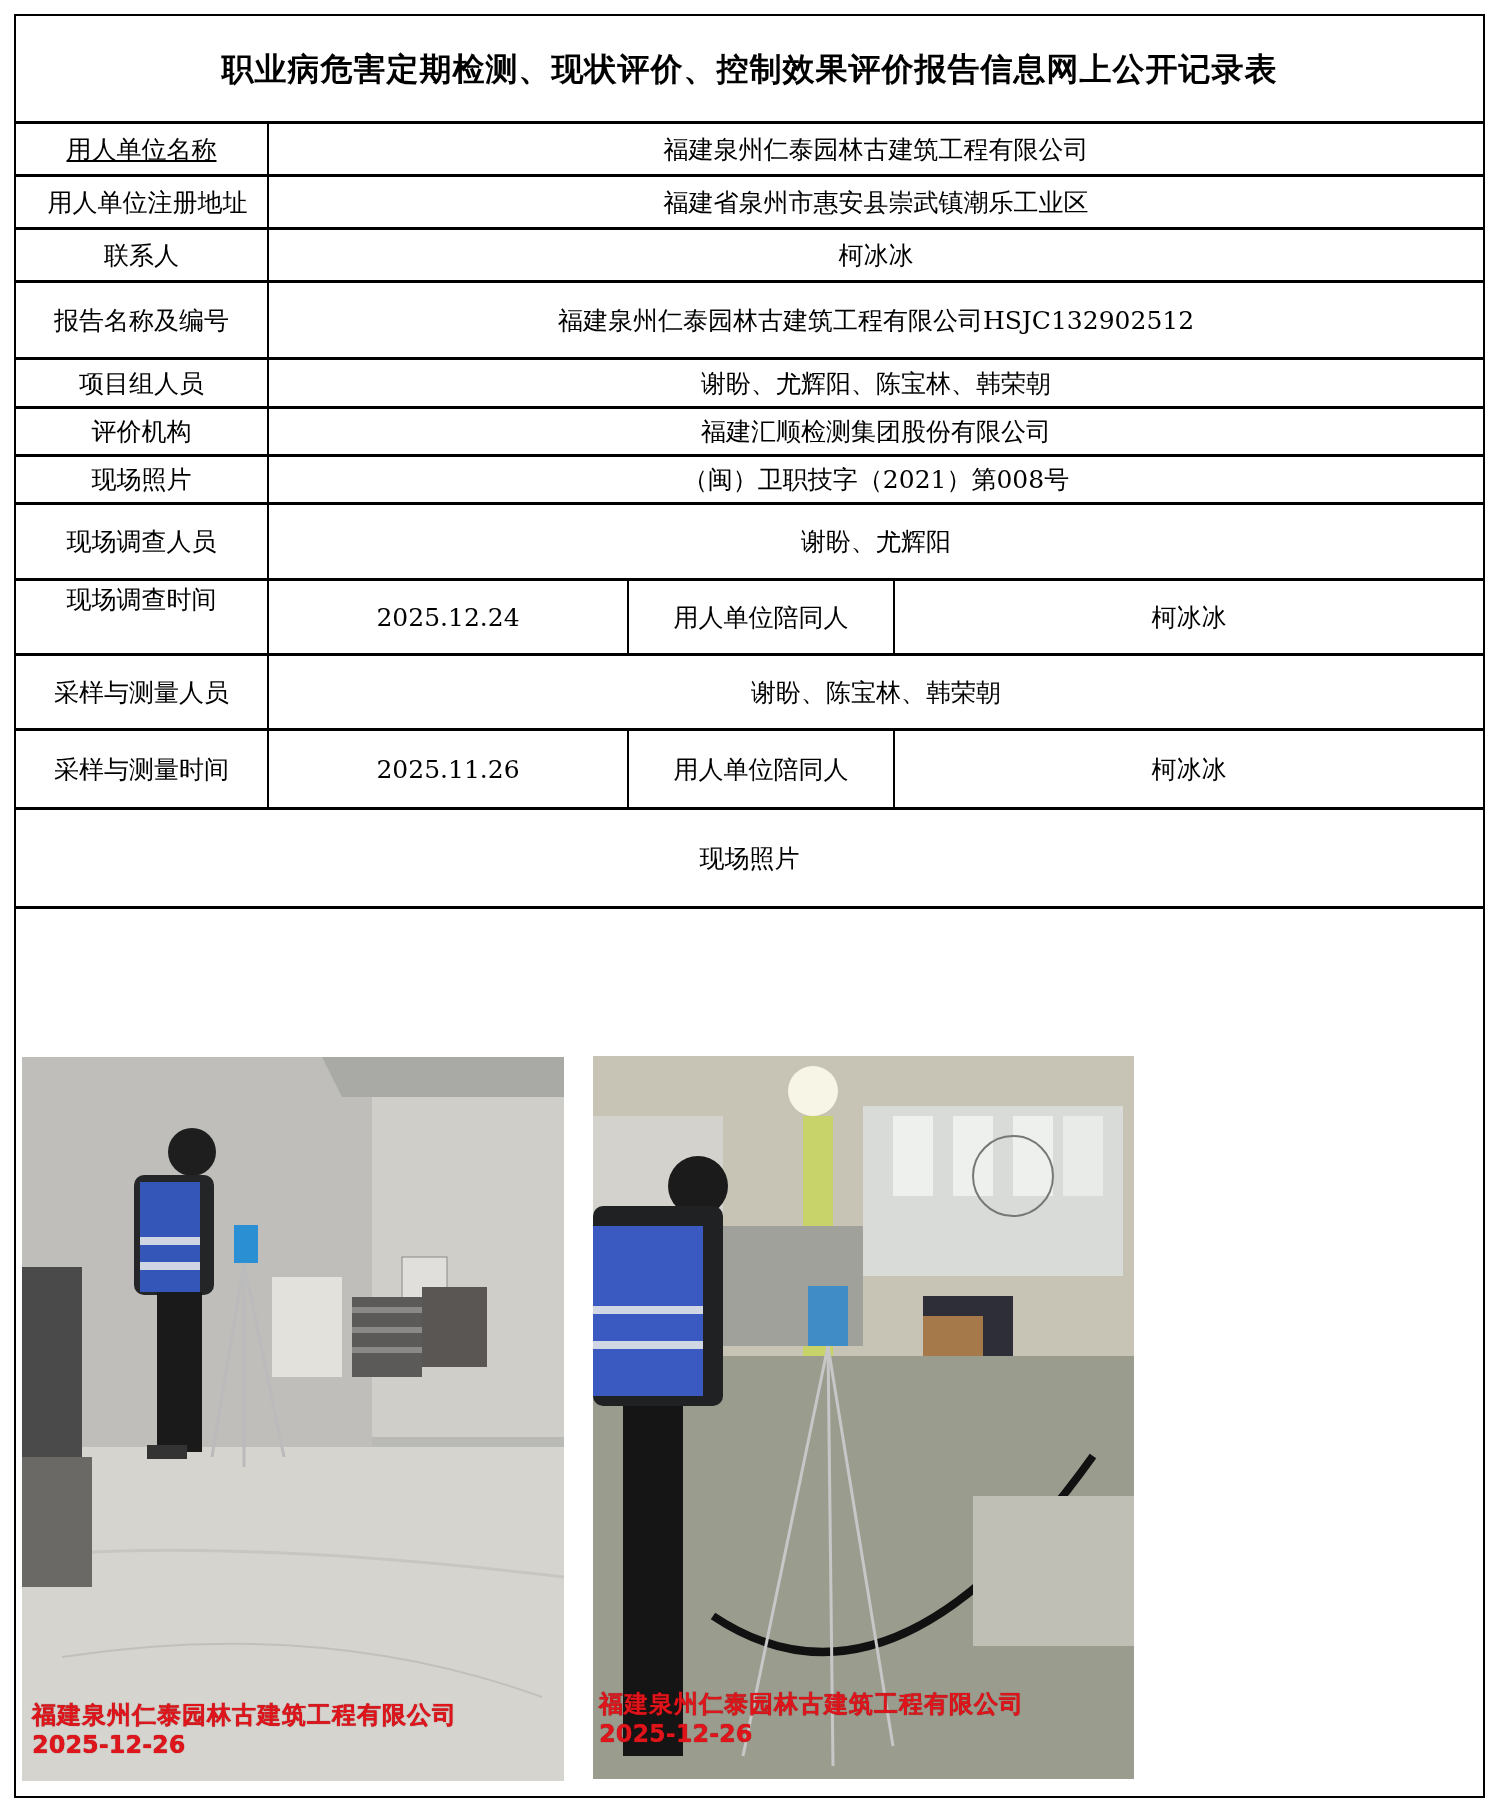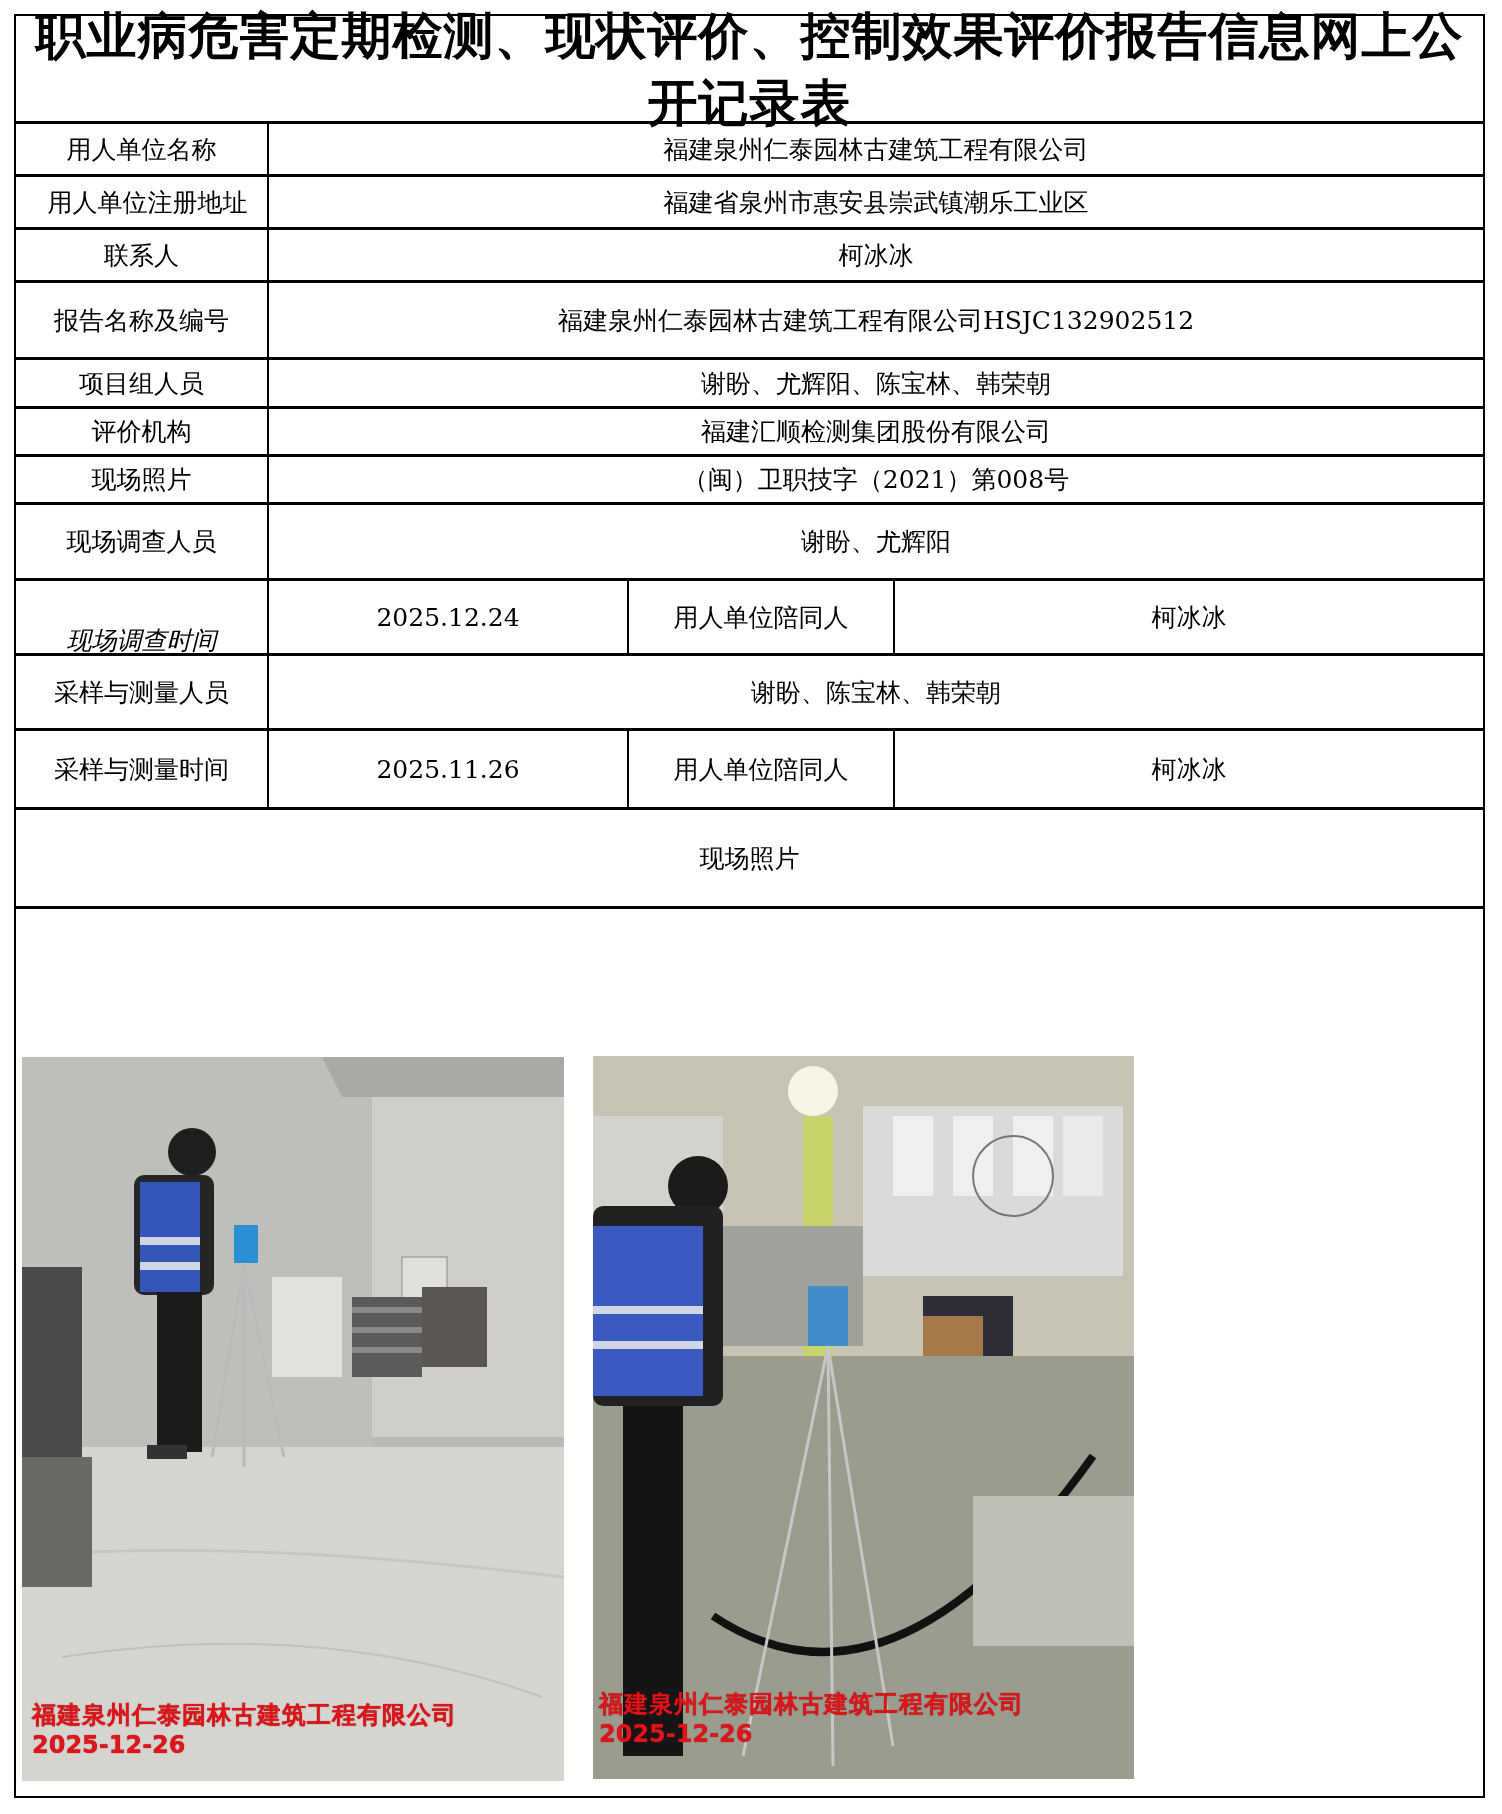--- a/index.html
+++ b/index.html
@@ -1,37 +1,37 @@
 <!DOCTYPE html>
 <html><head>
   <meta charset="utf-8">
   <style>
     html, body { margin: 0; padding: 0; background: #ffffff; }
     body { width: 1502px; height: 1814px; position: relative; font-family: "DejaVu Serif", "Liberation Serif", serif; color: #000; }
     .sheet { position: absolute; left: 14px; top: 14px; width: 1471px; height: 1784px; box-sizing: border-box; border: 2px solid #000; }
     .cell { position: absolute; box-sizing: border-box; display: flex; align-items: center; justify-content: center; text-align: center; font-size: 25px; }
     .hline { position: absolute; left: 0; height: 3px; background: #000; width: 100%; }
     .vline { position: absolute; width: 2px; background: #000; }
-    .title { font-size: 50px; font-weight: bold; letter-spacing: 1px; }
+    .title { font-size: 32px; font-weight: bold; letter-spacing: 1px; }
     .photo { position: absolute; overflow: hidden; }
     .wm { position: absolute; left: 10px; color: #e0141b; font-weight: bold; font-family: "DejaVu Serif", serif; text-shadow: 0 0 1px #800; }
     .wm .l1 { display:block; font-size: 24px; letter-spacing: 1px; }
     .wm .l2 { display:block; font-size: 24px; font-family: "DejaVu Sans", sans-serif; }
   </style>
 </head>
 <body>
 
 <div class="sheet">
 
   <div class="cell title" style="left:0;top:0;width:100%;height:107px;">职业病危害定期检测、现状评价、控制效果评价报告信息网上公开记录表</div>
   <div class="hline" style="top:105px;"></div>
 
   <div class="vline" style="left:251px;top:107px;height:684px;"></div>
 
-  <div class="cell" style="left:0;top:108px;width:251px;height:50px;">用人单位名称</div>
+  <div class="cell" style="left:0;top:108px;width:251px;height:50px;text-decoration:underline;">用人单位名称</div>
   <div class="cell" style="left:253px;top:108px;width:1214px;height:50px;">福建泉州仁泰园林古建筑工程有限公司</div>
   <div class="hline" style="top:158px;"></div>
 
   <div class="cell" style="left:0;top:161px;width:251px;height:50px;padding-left:12px;">用人单位注册地址</div>
   <div class="cell" style="left:253px;top:161px;width:1214px;height:50px;">福建省泉州市惠安县崇武镇潮乐工业区</div>
   <div class="hline" style="top:211px;"></div>
 
   <div class="cell" style="left:0;top:214px;width:251px;height:50px;">联系人</div>
   <div class="cell" style="left:253px;top:214px;width:1214px;height:50px;">柯冰冰</div>
   <div class="hline" style="top:264px;"></div>
@@ -49,21 +49,21 @@
   <div class="hline" style="top:438px;"></div>
 
   <div class="cell" style="left:0;top:441px;width:251px;height:45px;">现场照片</div>
   <div class="cell" style="left:253px;top:441px;width:1214px;height:45px;">（闽）卫职技字（2021）第008号</div>
   <div class="hline" style="top:486px;"></div>
 
   <div class="cell" style="left:0;top:489px;width:251px;height:73px;">现场调查人员</div>
   <div class="cell" style="left:253px;top:489px;width:1214px;height:73px;">谢盼、尤辉阳</div>
   <div class="hline" style="top:562px;"></div>
 
-  <div class="cell" style="left:0;top:594px;width:251px;height:60px;font-style:italic;">现场调查时间</div>
+  <div class="cell" style="left:0;top:553px;width:251px;height:60px;">现场调查时间</div>
   <div class="cell" style="left:253px;top:565px;width:358px;height:72px;">2025.12.24</div>
   <div class="vline" style="left:611px;top:565px;height:72px;"></div>
   <div class="cell" style="left:613px;top:565px;width:264px;height:72px;">用人单位陪同人</div>
   <div class="vline" style="left:877px;top:565px;height:72px;"></div>
   <div class="cell" style="left:879px;top:565px;width:588px;height:72px;">柯冰冰</div>
   <div class="hline" style="top:637px;"></div>
 
   <div class="cell" style="left:0;top:640px;width:251px;height:72px;">采样与测量人员</div>
   <div class="cell" style="left:253px;top:640px;width:1214px;height:72px;">谢盼、陈宝林、韩荣朝</div>
   <div class="hline" style="top:712px;"></div>

